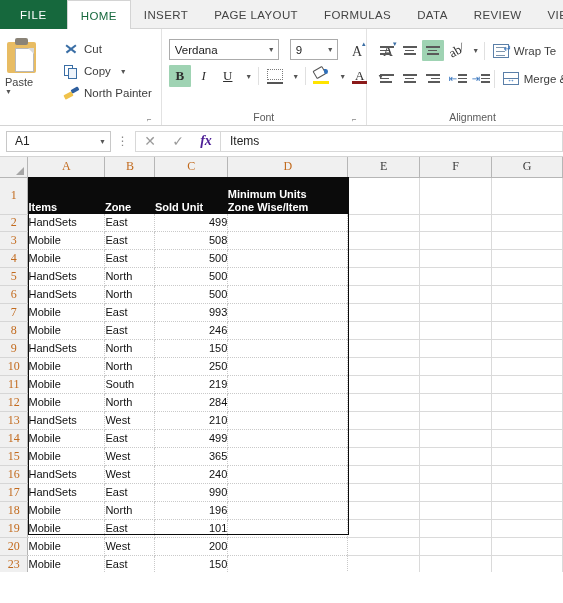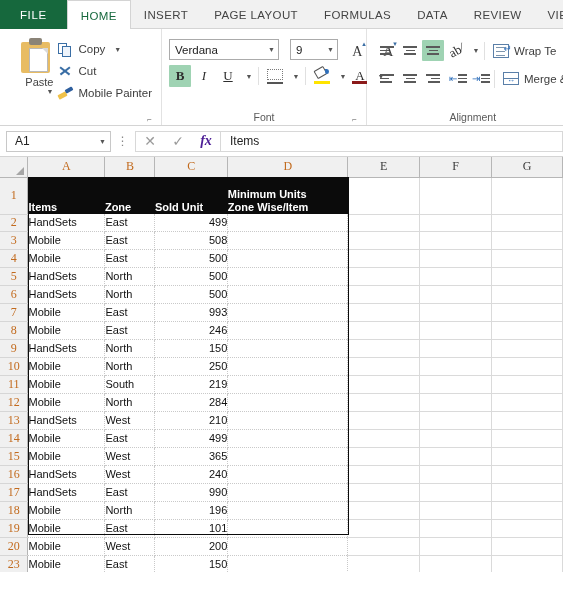--- a/index.html
+++ b/index.html
@@ -72,21 +72,21 @@
   }
   .dialog-launcher {
     position: absolute; right: 5px; bottom: 1px;
     width: 9px; height: 9px;
     font-size: 8px; line-height: 9px; color: #888;
   }
 
   
   .g-clipboard { width: 162px; }
   .paste-btn {
-    width: 54px; display: flex; flex-direction: column; align-items: flex-end;
+    width: 54px; display: flex; flex-direction: column; align-items: flex-start;
     padding-top: 2px; cursor: default;
   }
   .clipboard-icon { width: 34px; height: 38px; position: relative; }
   .clip-body {
     position: absolute; left: 2px; top: 5px; width: 29px; height: 31px;
     background: #e8bc63; border-radius: 2px;
   }
   .clip-clasp {
     position: absolute; left: 10px; top: 1px; width: 13px; height: 7px;
     background: #8a8377; border-radius: 2px;
@@ -319,42 +319,42 @@
           <span class="clip-body"></span>
             <span class="clip-clasp"></span>
             <span class="clip-page"></span>
         </div>
         <div class="paste-label">Paste</div>
         <div class="mini-caret">▼</div>
       </div>
       <div class="clip-cmds">
         <div class="cmd">
           <span class="cmd-ico">
+              <span class="scissors"></span>
+            </span>
+          <span>Cut</span>
+        </div>
+        <div class="cmd">
+          <span class="cmd-ico">
               <span class="copy-ico">
                 <span></span>
                 <span></span>
               </span>
             </span>
           <span>Copy</span>
           <span class="caret">▼</span>
-        </div>
-        <div class="cmd">
-          <span class="cmd-ico">
-              <span class="scissors"></span>
-            </span>
-          <span>Cut</span>
         </div>
         <div class="cmd">
           <span class="cmd-ico">
               <span class="brush-ico">
                 <span></span>
                 <span></span>
               </span>
             </span>
-          <span>Mobile Painter</span>
+          <span>North Painter</span>
         </div>
       </div>
     </div>
     <div class="dialog-launcher">⌐</div>
   </div>
 
   <div class="rgroup g-font">
     <div class="rgroup-body" style="flex-direction:column; padding-top:5px;">
       <div class="font-row1">
         <div class="combo combo-name">

